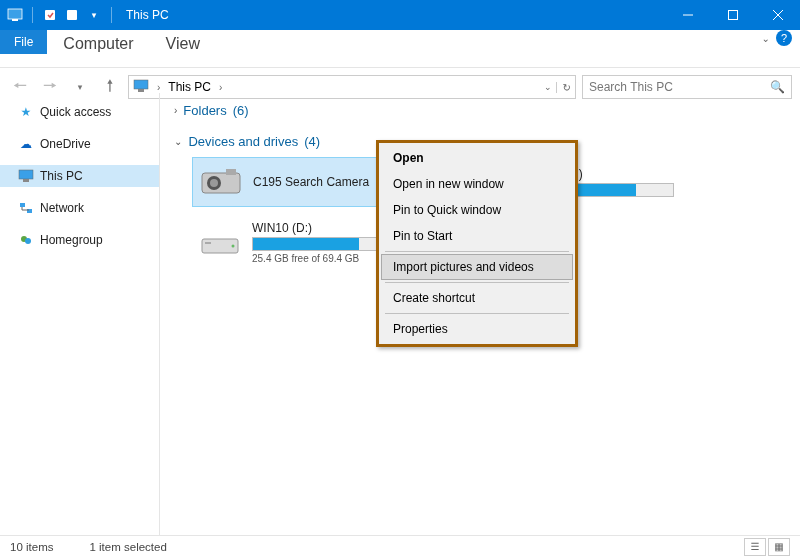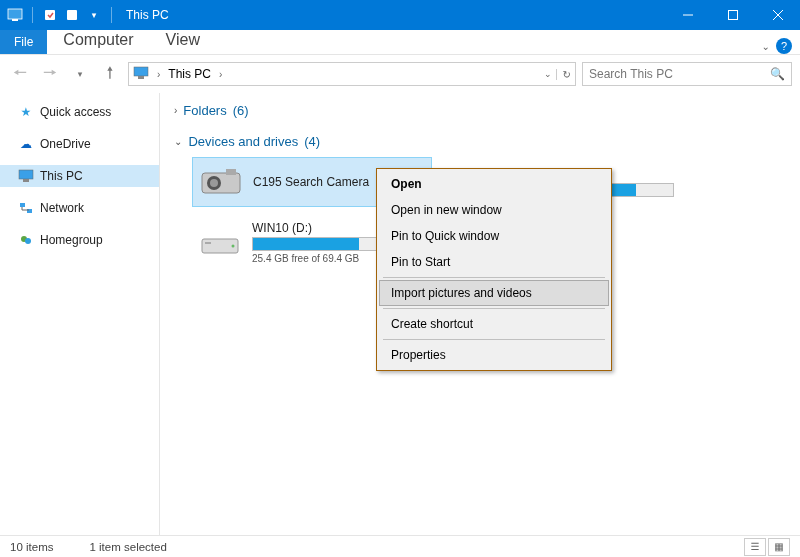--- a/index.html
+++ b/index.html
@@ -9,21 +9,21 @@
   .titlebar { height: 30px; background: #0078d7; color: #fff; display: flex; align-items: center; }
   .quick-icons { display: flex; align-items: center; gap: 4px; padding: 0 6px; }
   .qi { width: 18px; height: 18px; display:flex; align-items:center; justify-content:center; font-size:10px; }
   .sep { width:1px; height:16px; background: rgba(255,255,255,0.4); margin:0 4px; }
   .title-text { font-size: 12px; padding-left: 4px; }
   .win-ctrl { margin-left:auto; display:flex; }
   .win-btn { width: 45px; height:30px; display:flex; align-items:center; justify-content:center; }
   .win-btn svg { stroke:#fff; }
 
   
-  .ribbon { height: 25px; display:flex; align-items:flex-end; border-bottom:1px solid #e5e5e5;}
+  .ribbon { height: 38px; display:flex; align-items:flex-start; border-bottom:1px solid #e5e5e5;}
   .file-tab { background:#1883d7; color:#fff; font-size:12px; padding:5px 14px; }
   .rtab { font-size:16px; padding:5px 16px; color:#444; }
   .ribbon-right { margin-left:auto; display:flex; align-items:center; padding-right:8px; gap:6px;}
   .chev { font-size:10px; color:#666; }
   .help { width:16px; height:16px; border-radius:50%; background:#0078d7; color:#fff; font-size:11px; display:flex; align-items:center; justify-content:center; }
 
   
   .addr-row { height: 38px; display:flex; align-items:center; padding: 4px 8px; gap:6px; }
   .nav-btn { width:24px; height:24px; display:flex; align-items:center; justify-content:center; color:#777; }
   .nav-btn.disabled { color:#bbb; }
@@ -49,21 +49,21 @@
   .drive-row { display:flex; gap:12px; padding:4px 0 4px 18px;}
   .drive-tile { width:240px; display:flex; gap:10px; padding:6px; align-items:center;}
   .drive-tile.sel { background:#cde8fa; border:1px solid #8bd3f7; }
   .drive-icon { width:44px; height:36px; display:flex; align-items:center; justify-content:center; }
   .drive-text { font-size:12px; color:#222; }
   .storage-bar { width:170px; height:14px; border:1px solid #bdbdbd; margin-top:2px; background:#eee; position:relative;}
   .storage-fill { height:100%; background:#1aa1e2; }
   .sub { font-size:10px; color:#555; margin-top:2px;}
 
   
-  .ctx { position:absolute; left:376px; top:168px; width:236px; background:#f0f0f0; border:1px solid #a16207; box-shadow:2px 2px 4px rgba(0,0,0,0.3); padding:2px;}
+  .ctx { position:absolute; left:376px; top:140px; width:202px; background:#f0f0f0; border:3px solid #a16207; box-shadow:2px 2px 4px rgba(0,0,0,0.3); padding:2px;}
   .ctx-item { font-size:12px; padding:6px 12px; color:#000;}
   .ctx-item.bold { font-weight:600;}
   .ctx-item.hover { background:#ddd; border:1px solid #aaa; padding:5px 11px;}
   .ctx-sep { height:1px; background:#c0c0c0; margin:2px 4px;}
 
   
   .status { position:absolute; bottom:0; left:0; right:0; height:22px; border-top:1px solid #e5e5e5; display:flex; align-items:center; font-size:11.5px; color:#444; padding:0 10px; gap:36px;}
   .status-right { margin-left:auto; display:flex; gap:2px;}
   .view-btn { width:22px; height:18px; border:1px solid #ccc; display:flex; align-items:center; justify-content:center; font-size:10px; color:#666;}
 </style>

